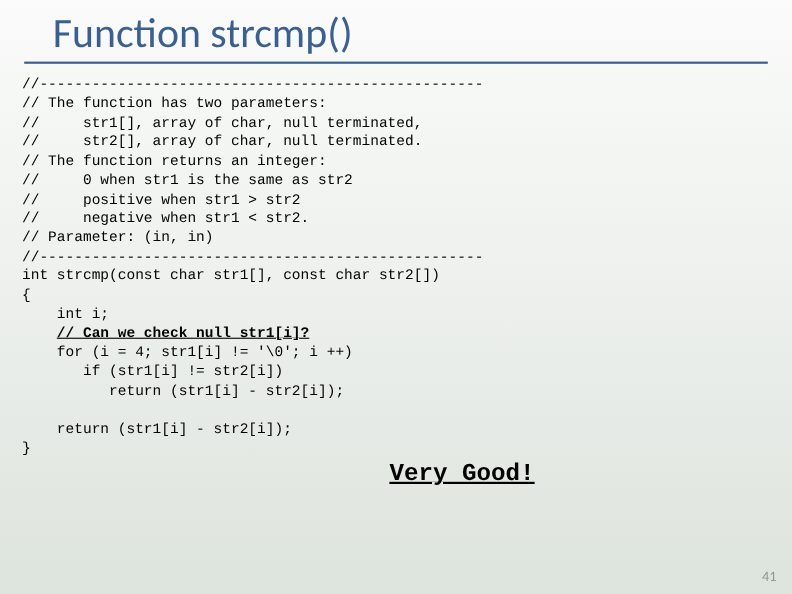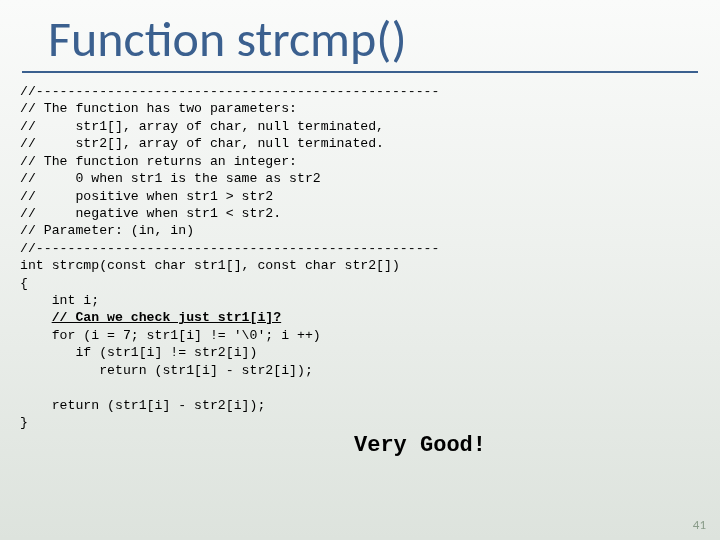--- a/index.html
+++ b/index.html
@@ -9,21 +9,21 @@
     position: relative;
     font-family: Georgia, 'Times New Roman', serif;
   }
   .slide {
     position: absolute;
     top: 0; left: 0; right: 0; bottom: 0;
     padding: 8px 20px 10px 20px;
   }
   .title {
     font-family: Calibri, 'Segoe UI', Arial, sans-serif;
-    font-size: 50px;
+    font-size: 38px;
     font-weight: 400;
     color: #3b608f;
     letter-spacing: 0px;
     margin-left: 28px;
     margin-bottom: 2px;
   }
   .title-underline {
     height: 2px;
     background: #3b608f;
     margin-left: 2px;
@@ -37,20 +37,21 @@
     color: #000;
     white-space: pre;
     margin-left: 0px;
   }
   .code .u { text-decoration: underline; }
   .code .b { font-weight: bold; }
   .verygood {
     font-family: 'Courier New', Courier, monospace;
     font-size: 22px;
     font-weight: bold;
+    text-decoration: underline;
     color: #000;
     text-align: center;
     margin-top: 2px;
     margin-left: 120px;
   }
   .pagenum {
     position: absolute;
     bottom: 8px;
     right: 14px;
     font-family: Calibri, Arial, sans-serif;
@@ -71,22 +72,22 @@
 //     str2[], array of char, null terminated.
 // The function returns an integer:
 //     0 when str1 is the same as str2
 //     positive when str1 &gt; str2
 //     negative when str1 &lt; str2.
 // Parameter: (in, in)
 //---------------------------------------------------
 int strcmp(const char str1[], const char str2[])
 {
     int i;</span>
-<span>    </span><span class="b u">// Can we check just str1[i]?</span>
-<span>    for (i = 7; str1[i] != '\0'; i ++)
+<span>    </span><span class="b u">// Can we check null str1[i]?</span>
+<span>    for (i = 4; str1[i] != '\0'; i ++)
        if (str1[i] != str2[i])
           return (str1[i] - str2[i]);
 
     return (str1[i] - str2[i]);
 }</span></div>
 
   <div class="verygood">Very Good!</div>
   <div class="pagenum">41</div>
 </div>
 

